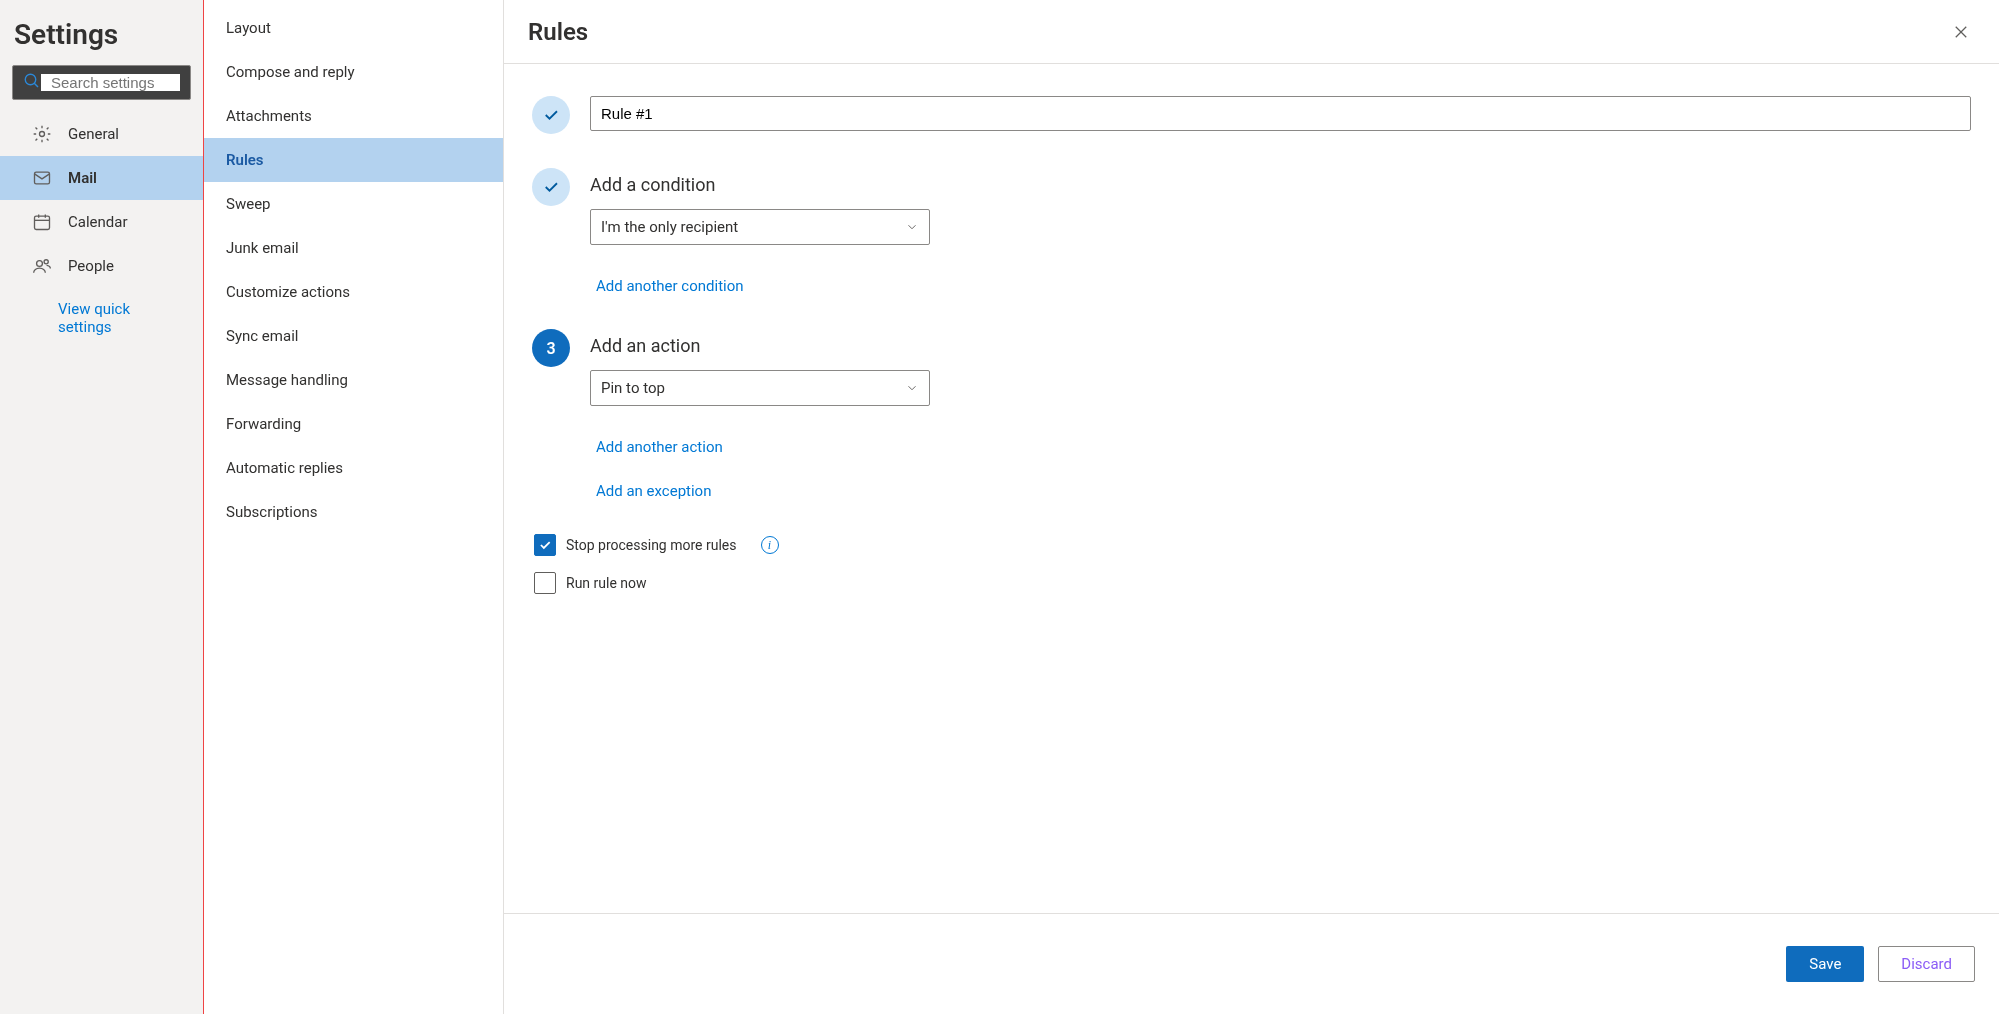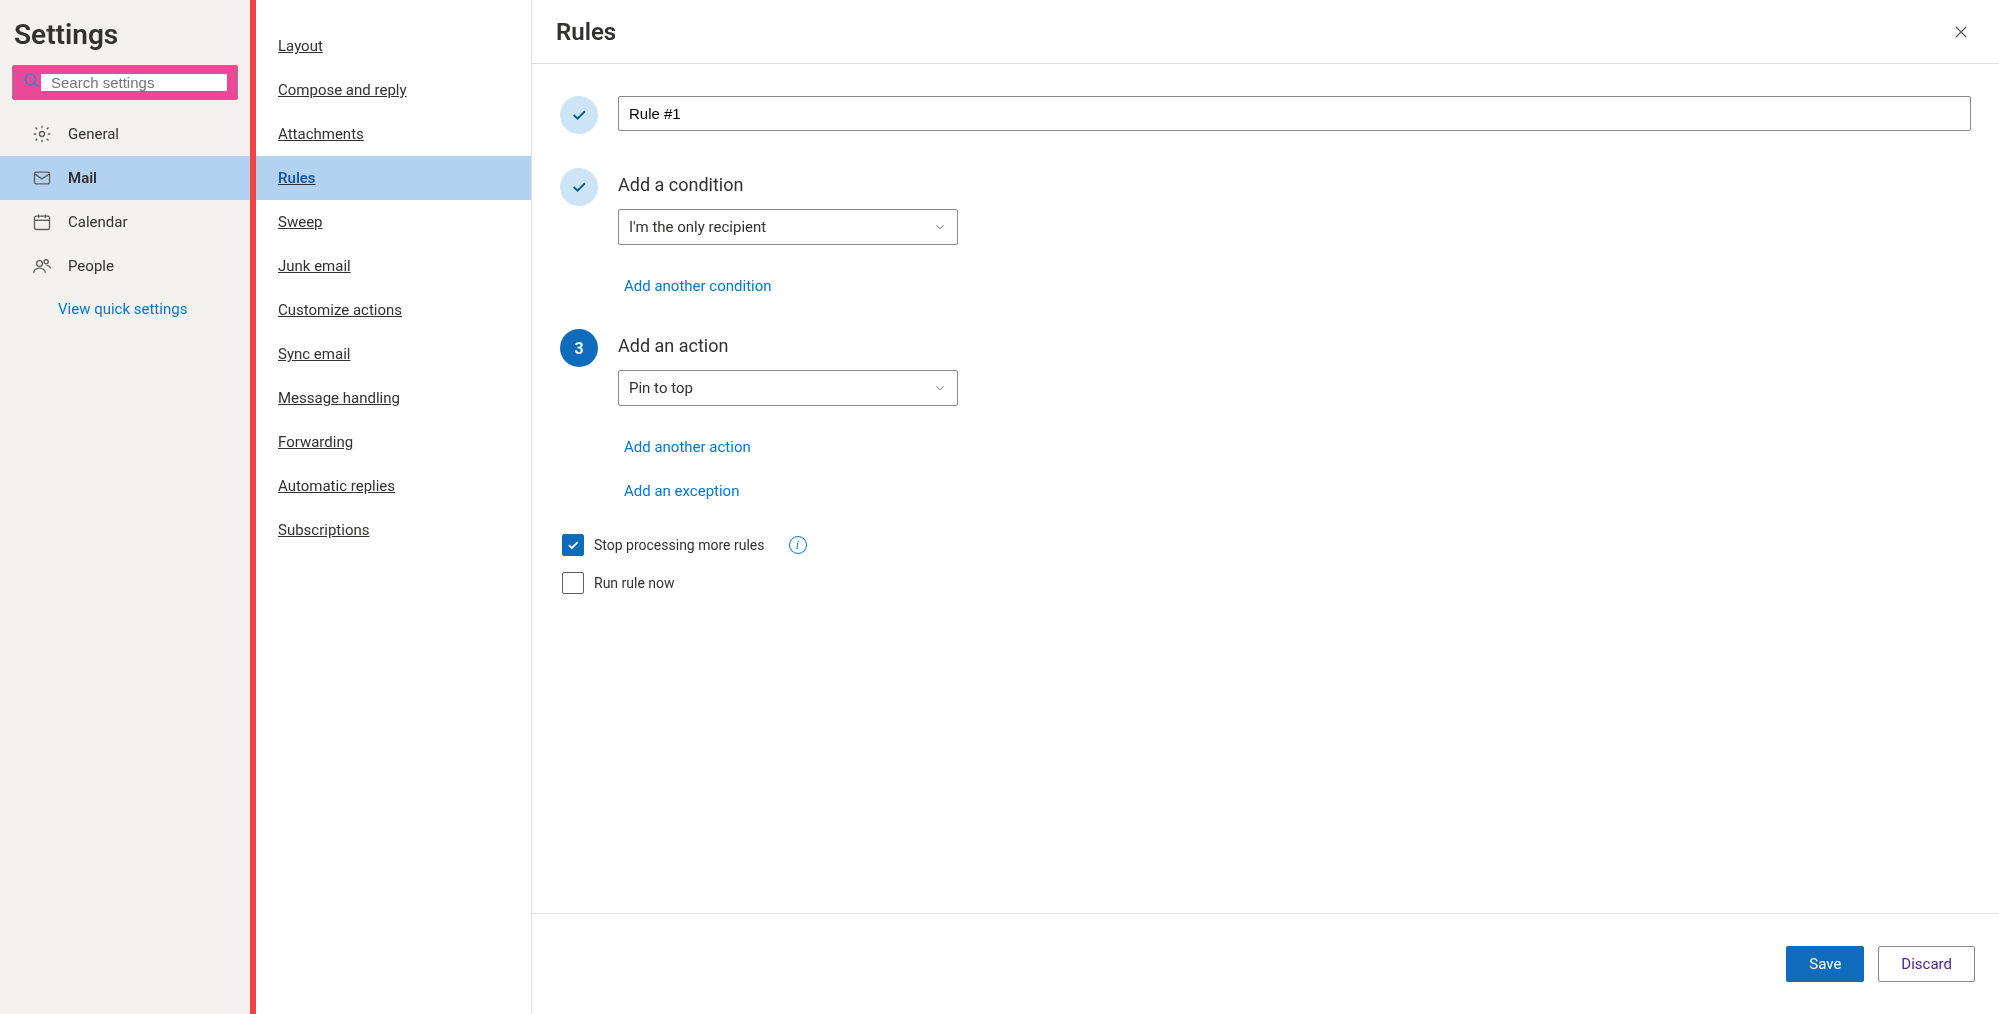--- a/index.html
+++ b/index.html
@@ -11,36 +11,36 @@
     background: #fff;
     overflow: hidden;
   }
   .app {
     display: flex;
     width: 100%;
     height: 100vh;
   }
   
   .sidebar-primary {
-    width: 256px;
+    width: 204px;
     background: #f3f2f1;
-    border-right: 6px solid #ef4444;
+    border-right: 1px solid #ef4444;
     padding-top: 10px;
     flex-shrink: 0;
   }
   .sidebar-heading {
     font-size: 28px;
     font-weight: 600;
     padding: 8px 14px 14px 14px;
   }
   .search {
     display: flex;
     align-items: center;
     border: 1px solid #8a8886;
-    background: #ec4899;
+    background: #404040;
     border-radius: 2px;
     margin: 0 12px 12px 12px;
     padding: 6px 10px;
   }
   .search svg { fill: none; stroke: #2b88d8; }
   .search input {
     border: none;
     outline: none;
     padding-left: 10px;
     font-size: 15px;
@@ -69,25 +69,24 @@
     color: #605e5c;
   }
   .link-quick {
     color: #0078d4;
     padding: 12px 18px 12px 58px;
     cursor: pointer;
     font-size: 15px;
   }
   
   .sidebar-secondary {
-    width: 276px;
+    width: 300px;
     border-right: 1px solid #e1dfdd;
     flex-shrink: 0;
-    padding-top: 24px;
-    text-decoration: underline;
+    padding-top: 6px;
   }
   .secondary-nav { list-style: none; }
   .secondary-nav li {
     padding: 13px 22px;
     cursor: pointer;
     font-size: 15px;
   }
   .secondary-nav li.selected {
     background: #b3d2ef;
     font-weight: 600;
@@ -210,21 +209,21 @@
     gap: 14px;
   }
   .btn {
     padding: 8px 22px;
     font-size: 15px;
     border-radius: 2px;
     cursor: pointer;
     border: 1px solid transparent;
   }
   .btn-primary { background: #0f6cbd; color: #fff; }
-  .btn-default { background: #fff; border-color: #8a8886; color: #4c1d95; }
+  .btn-default { background: #fff; border-color: #8a8886; color: #8b5cf6; }
 </style>
 </head>
 <body>
 
 <div class="app">
 
   <aside class="sidebar-primary">
     <div class="sidebar-heading">Settings</div>
     <div class="search">
       <span class="ico">

